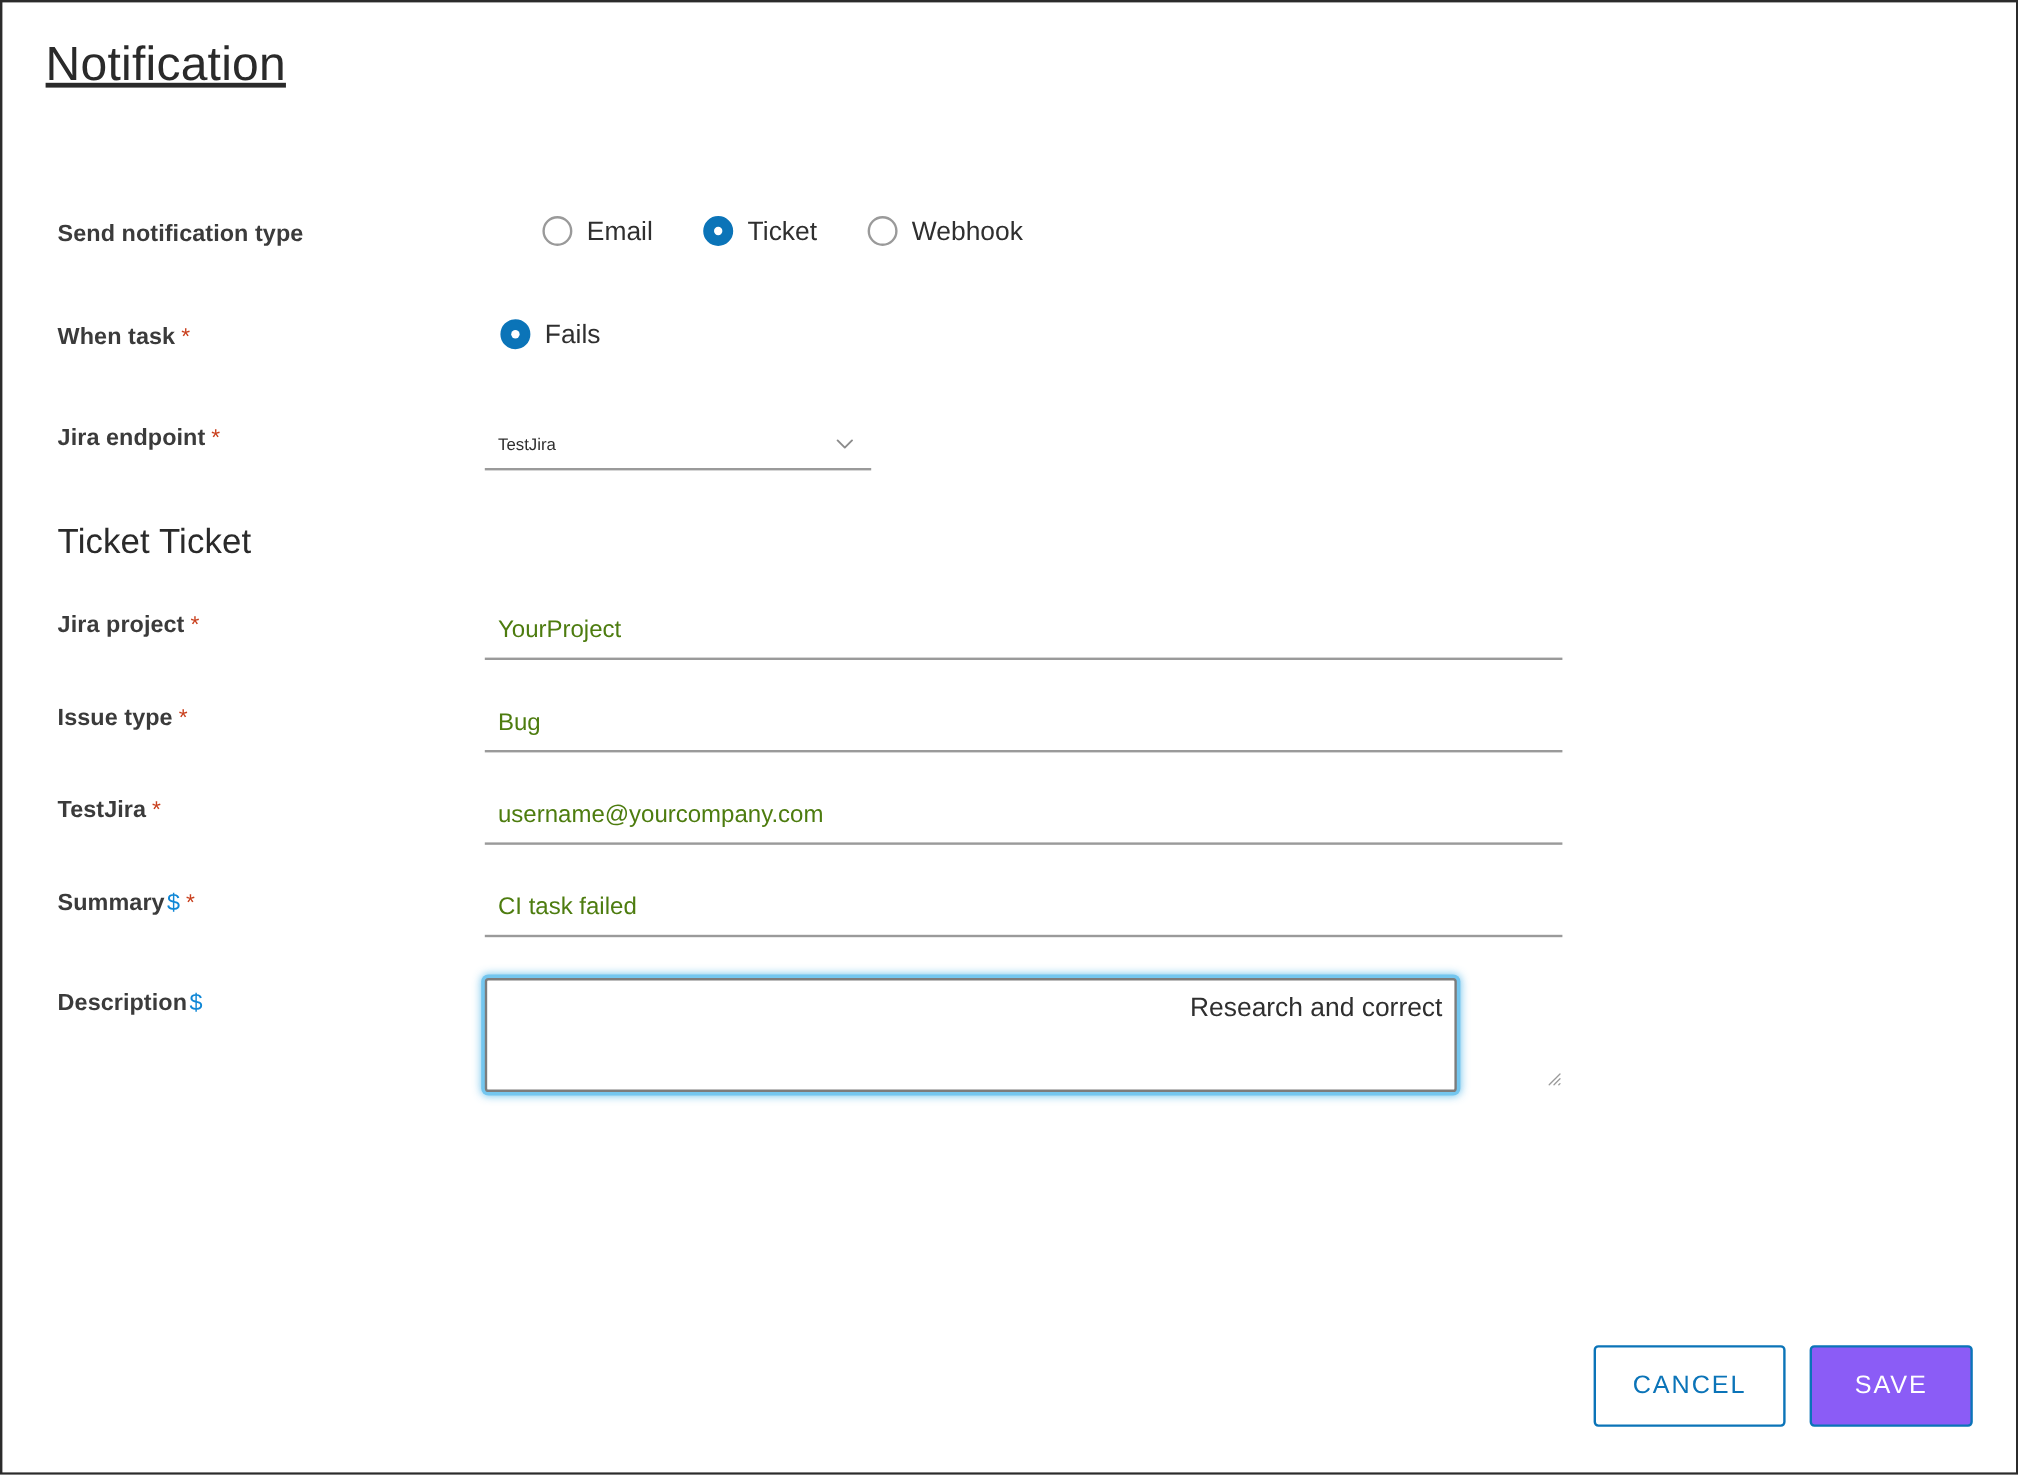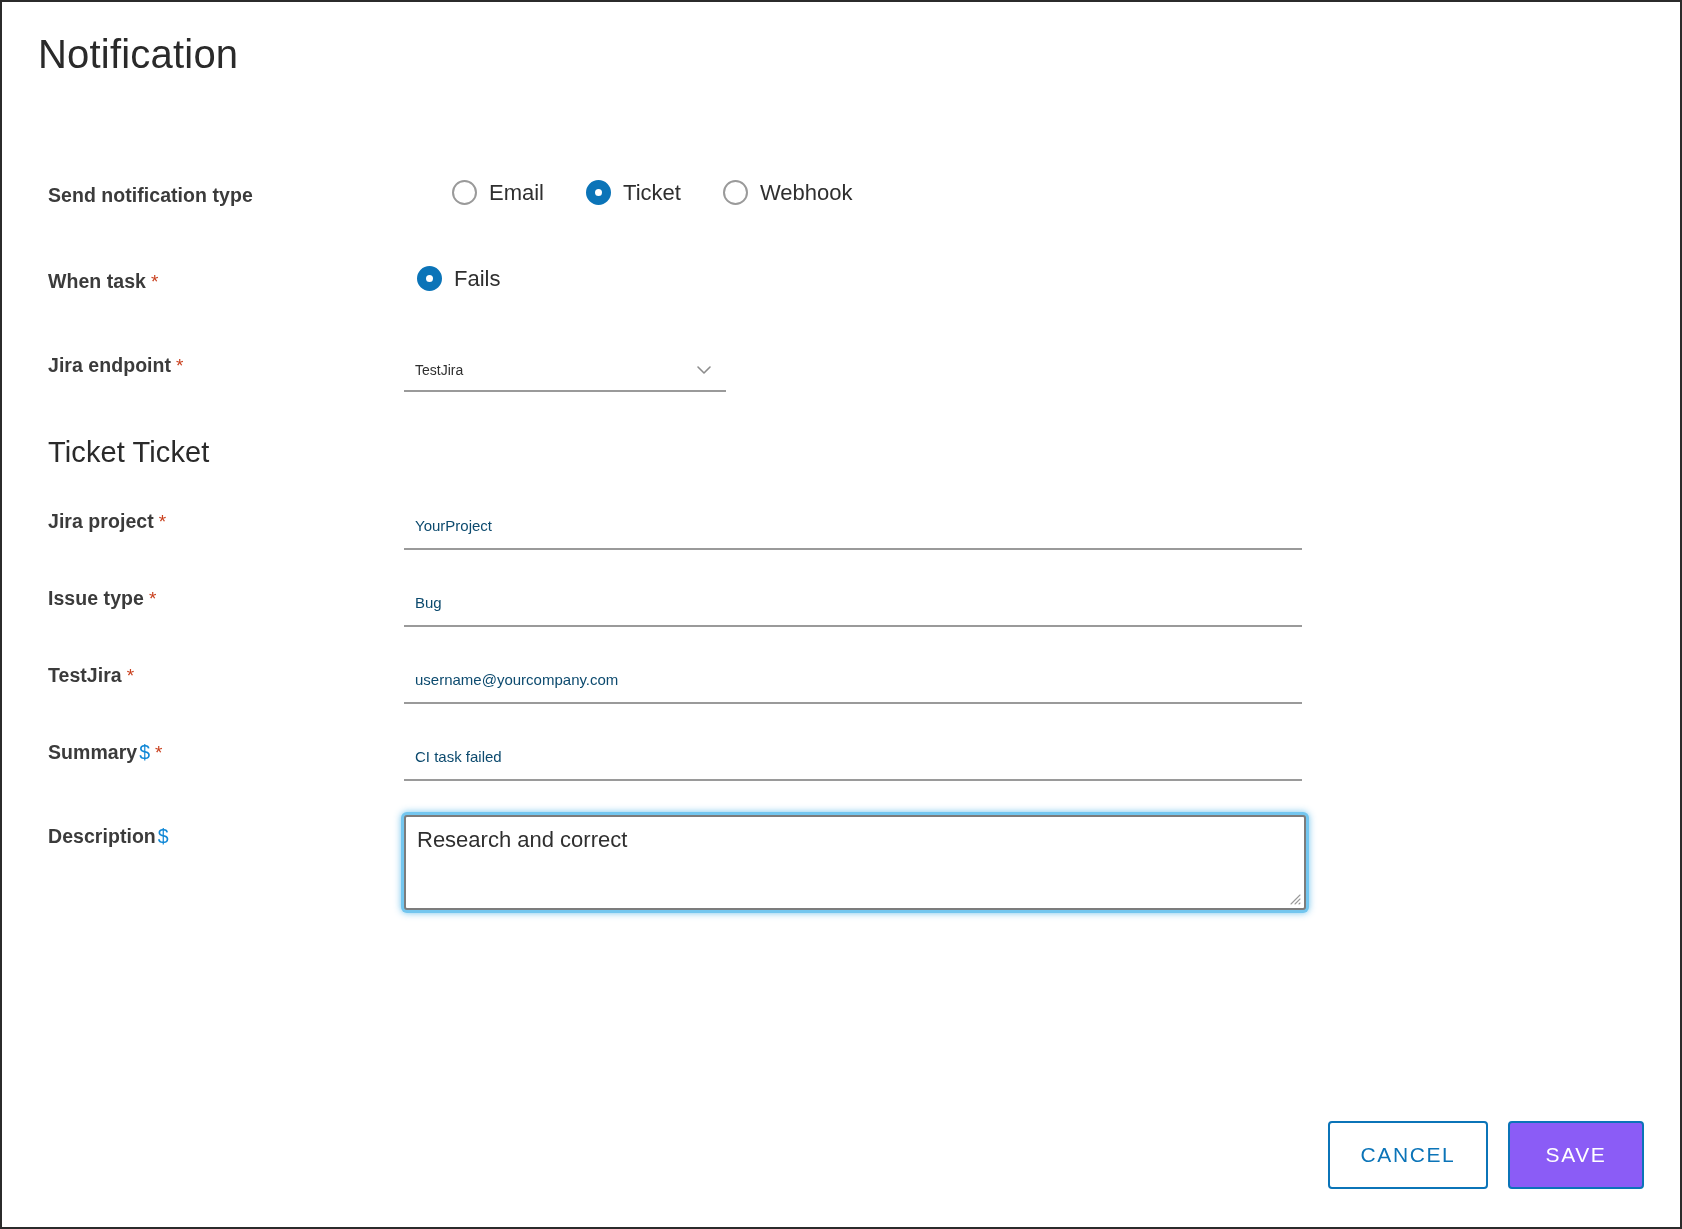--- a/index.html
+++ b/index.html
@@ -25,20 +25,21 @@
   
   .page-title {
     position: absolute;
     left: 36px;
     top: 30px;
     font-size: 40px;
     font-weight: 300;
     color: #2a2a2a;
     letter-spacing: 0.2px;
     line-height: 1.1;
+    text-decoration: underline;
   }
 
   
   .form {
     position: absolute;
     left: 46px;
     top: 178px;
     width: 1600px;
   }
 
@@ -169,51 +170,52 @@
   }
 
   
   .text-input {
     width: 898px;
     height: 44px;
     border: none;
     border-bottom: 2px solid #9a9a9a;
     box-sizing: border-box;
     font-family: "Liberation Sans", sans-serif;
-    font-size: 15px;
-    font-weight: 300;
-    color: #0c4a6e;
+    font-size: 20px;
+    font-weight: 300;
+    color: #4d7c0f;
     padding: 0 0 4px 11px;
     background: transparent;
     outline: none;
     display: block;
   }
 
   
   .textarea-outer {
     width: 902px;
     position: relative;
   }
   .textarea-field {
-    width: 902px;
+    width: 810px;
     height: 95px;
     box-sizing: border-box;
     border: 2px solid #7c7c7c;
     border-radius: 3px;
     background: #ffffff;
     font-family: "Liberation Sans", sans-serif;
     font-size: 22px;
     font-weight: 300;
     color: #2f2f2f;
     padding: 9px 10px 10px 11px;
     outline: none;
     resize: none;
     display: block;
     line-height: 1.25;
     box-shadow: 0 0 0 3px #73c6ef, 0 0 7px 3px rgba(92,186,233,0.85);
+    text-align: right;
   }
   .resize-grip {
     position: absolute;
     right: 5px;
     bottom: 5px;
     width: 14px;
     height: 14px;
     pointer-events: none;
   }
 

